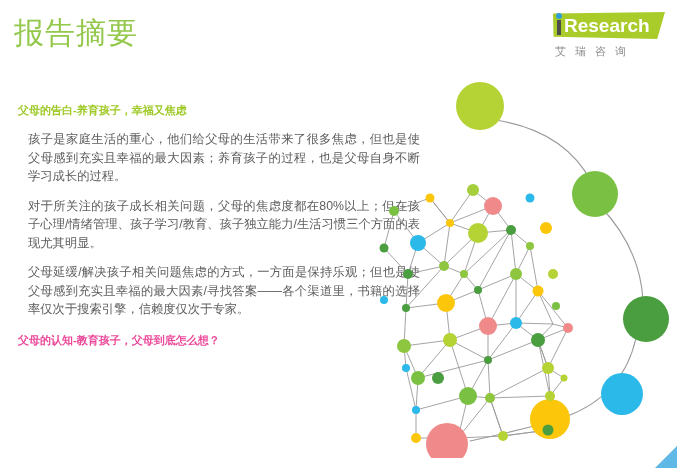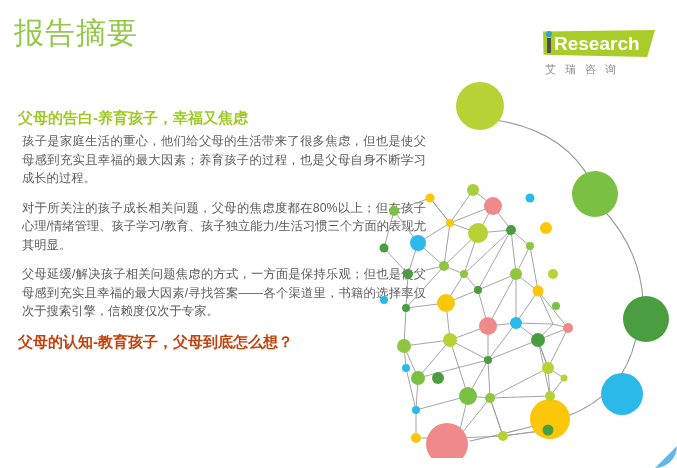--- a/index.html
+++ b/index.html
@@ -9,44 +9,42 @@
   }
   body {
     font-family: "Liberation Sans", "DejaVu Sans", sans-serif;
   }
   #page {
     position: relative;
     width: 677px;
     height: 468px;
     background: #ffffff;
     overflow: hidden;
-    border-radius: 22px;
   }
 
   
   #page-title {
     position: absolute;
     left: 14px;
     top: 12px;
     font-size: 30px;
     font-weight: 400;
     color: #93c84b;
     letter-spacing: 1px;
     line-height: 42px;
     white-space: nowrap;
   }
 
   
   #logo {
     position: absolute;
-    right: 22px;
+    right: 12px;
     top: 10px;
     width: 132px;
     height: 58px;
-    margin-top: 18px;
   }
   .logo-mark {
     position: relative;
     width: 132px;
     height: 32px;
   }
   .logo-shape {
     position: absolute;
     left: 20px;
     top: 2px;
@@ -99,32 +97,32 @@
 
   
   #sections {
     position: absolute;
     left: 18px;
     top: 100px;
     width: 412px;
   }
   .section { margin-bottom: 11px; }
   .section-heading {
-    font-size: 15px;
+    font-size: 11px;
     font-weight: 700;
     line-height: 20px;
-    margin: 8px 0 2px 0;
+    margin: 0 0 2px 0;
   }
   .heading-green { color: #9ec925; }
-  .heading-blue  { color: #c2410c; }
+  .heading-blue  { color: #ec4899; }
   .section-body {
     font-size: 12.3px;
     line-height: 18.5px;
     color: #5c5c5c;
-    margin: 4px;
+    margin: 10px;
     text-align: justify;
     letter-spacing: 0px;
   }
 
   
   #network {
     position: absolute;
     left: 378px;
     top: 78px;
     width: 299px;

